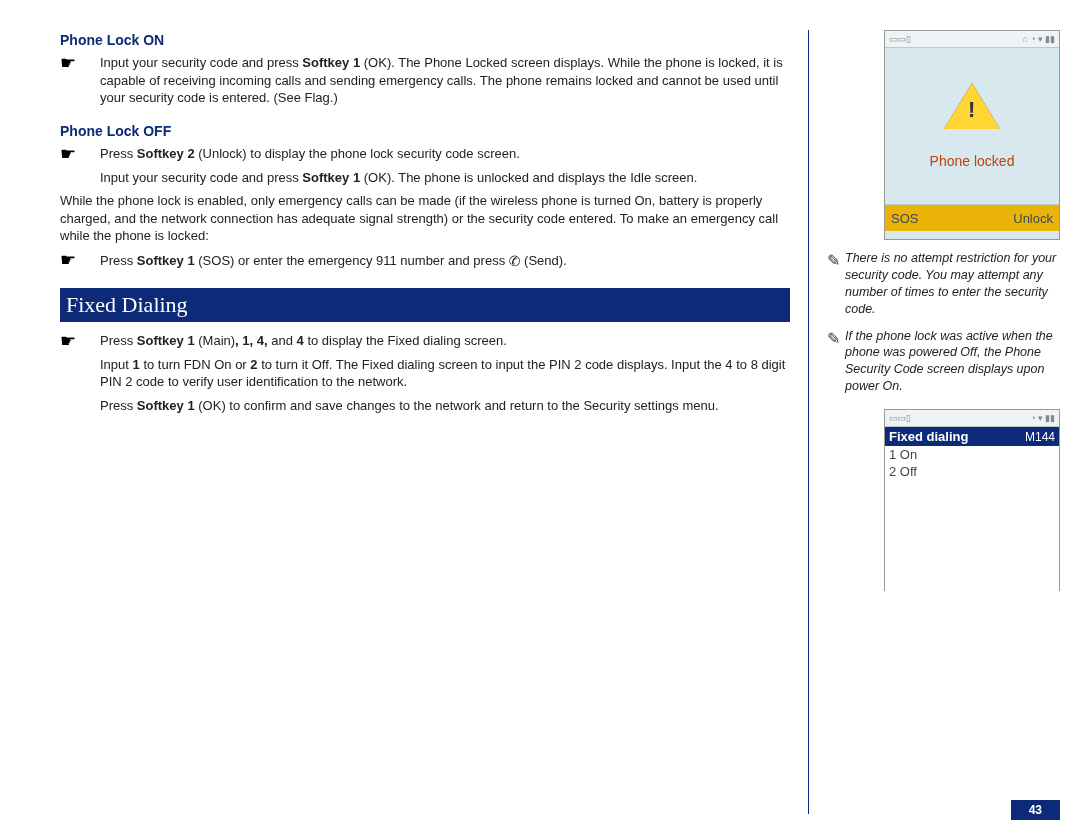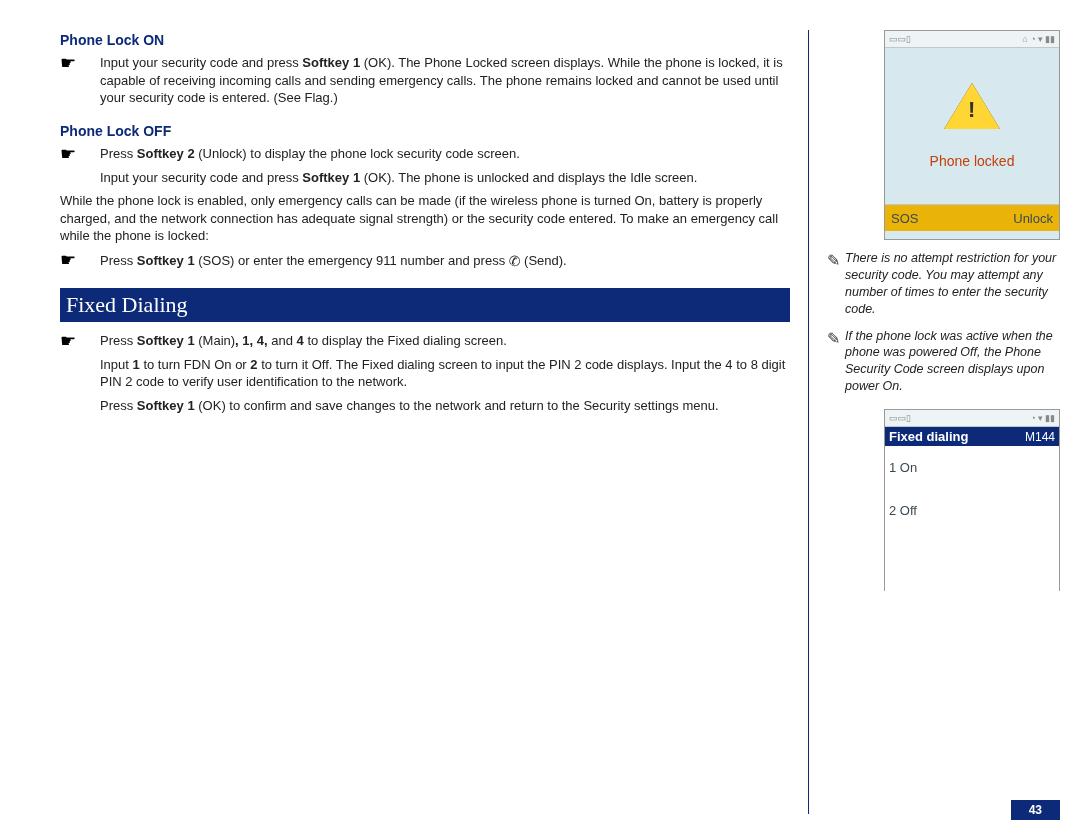--- a/index.html
+++ b/index.html
@@ -175,21 +175,21 @@
     align-items: center;
   }
   .phone-title .mref { font-size: 12px; font-weight: normal; }
   .phone-list {
     background: #fff;
     height: 148px;
   }
   .phone-list-item {
     font-size: 13px;
     color: #3a4a55;
-    padding: 14px 4px;
+    padding: 1px 4px;
   }
   .pill-sel {
     display: inline;
   }
 
   .page-num {
     position: absolute;
     right: 0;
     bottom: -6px;
     background: #0c2a78;

